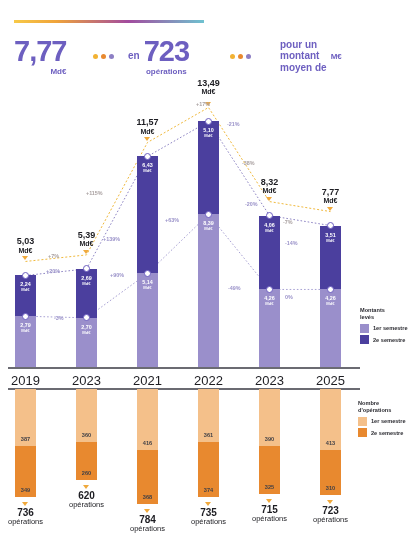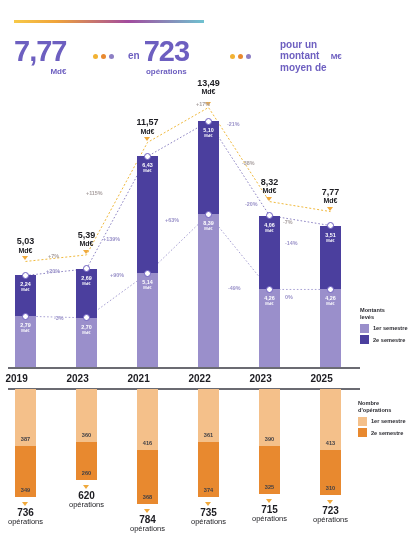--- a/index.html
+++ b/index.html
@@ -55,22 +55,22 @@
   }
   .toplab{
     position:absolute;text-align:center;color:#1d1d22;font-weight:bold;
     font-size:9px;line-height:1.02;white-space:nowrap;
   }
   .toplab em{display:block;font-style:normal;font-size:7px;font-weight:bold;}
   .pct{position:absolute;font-size:5.4px;font-weight:bold;white-space:nowrap;}
   .pct.y{color:#a9a0a0;}
   .pct.p{color:#9a92c9;}
   .yearlab{
-    position:absolute;width:40px;text-align:left;color:#1d1d22;
-    font-weight:bold;font-size:10px;
+    position:absolute;width:40px;text-align:center;color:#1d1d22;
+    font-weight:normal;font-size:13px;
   }
   .opstot{
     position:absolute;width:70px;text-align:center;color:#1d1d22;
     font-weight:bold;font-size:10px;line-height:1.05;
   }
   .opstot em{display:block;font-style:normal;font-size:7.5px;font-weight:normal;}
 
   
   .legend{position:absolute;font-size:5.6px;font-weight:bold;color:#2b2b31;}
   .legend .lt{line-height:1.25;margin-bottom:3px;}

